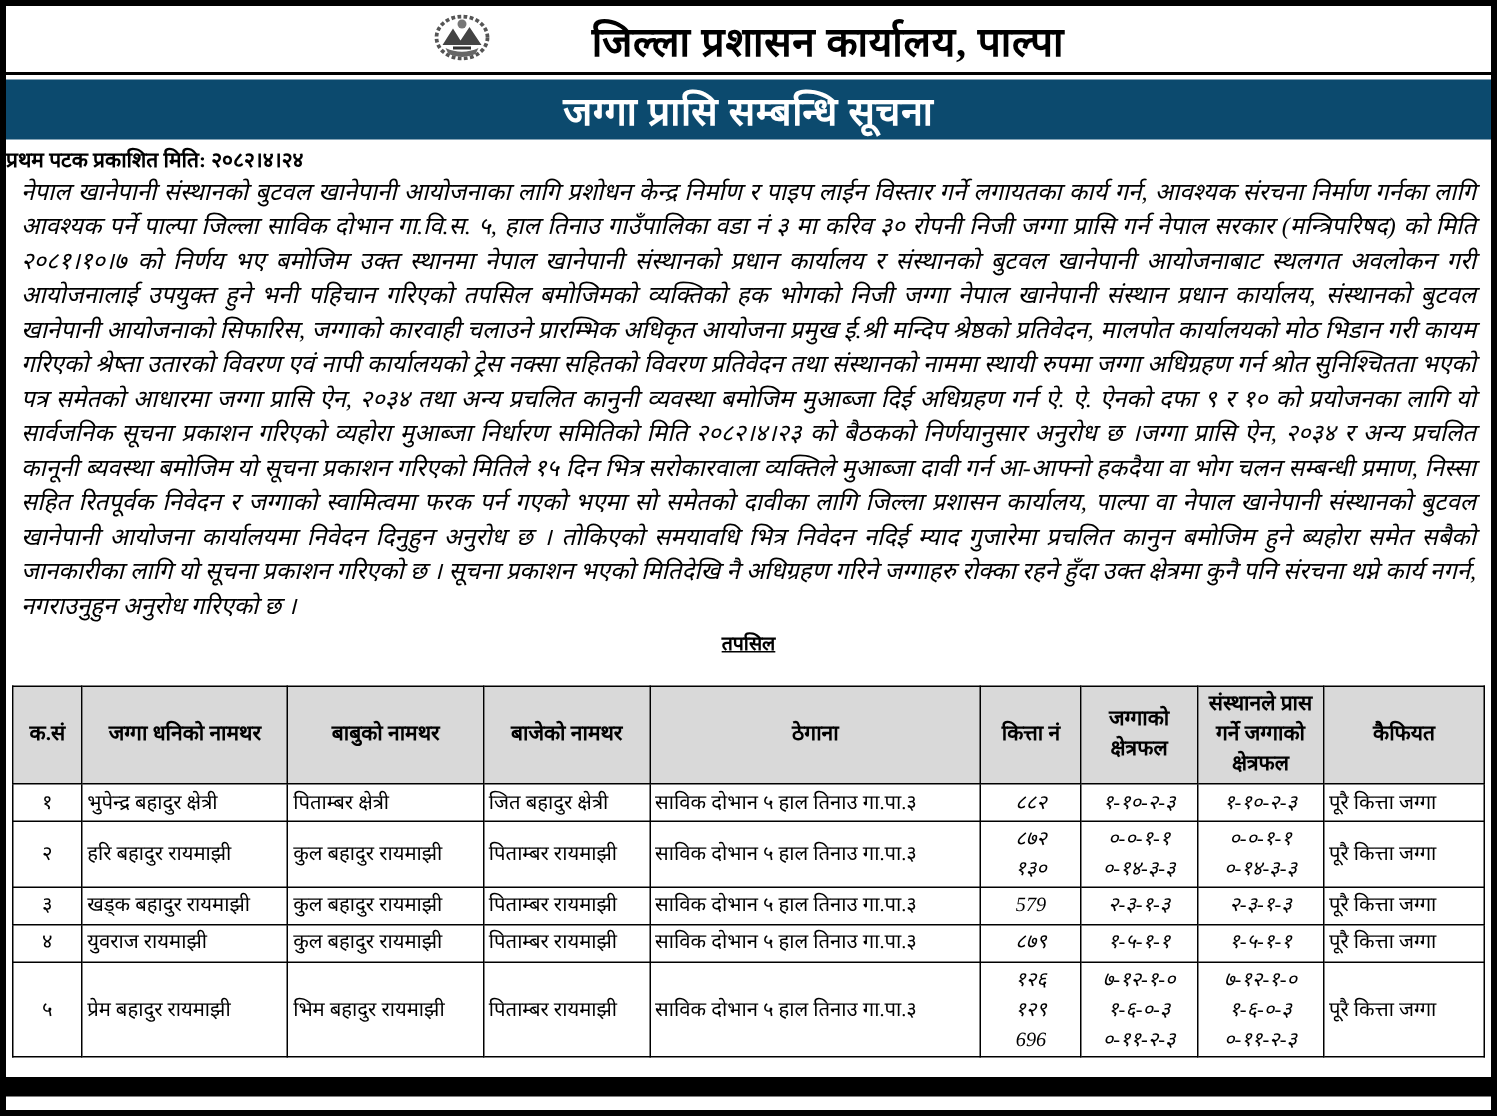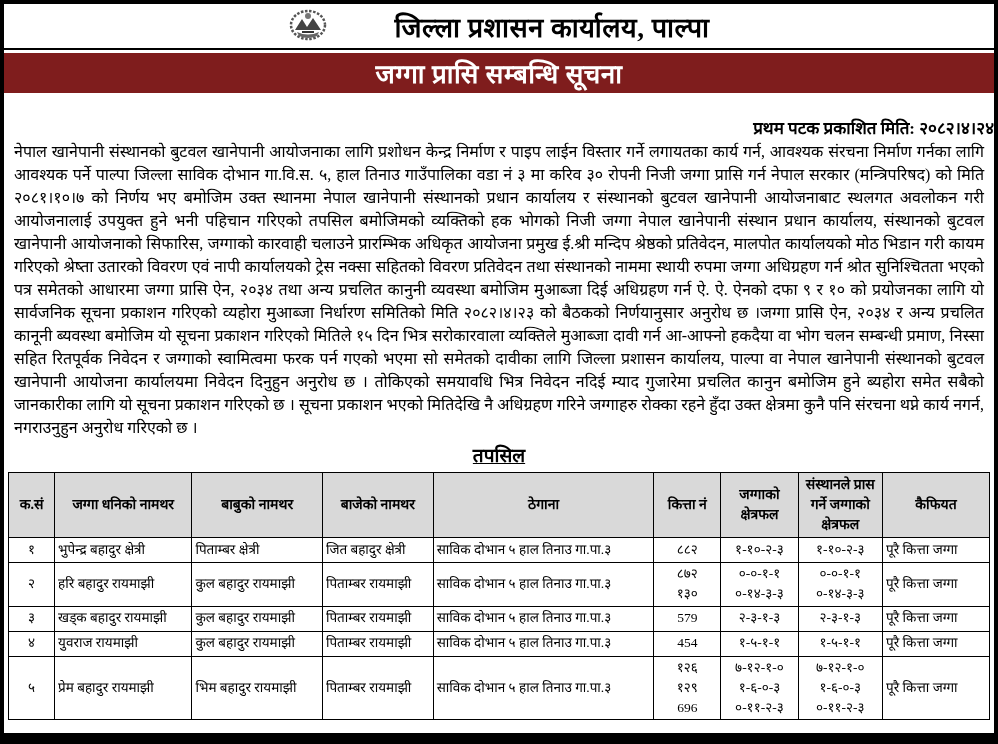--- a/index.html
+++ b/index.html
@@ -15,38 +15,38 @@
   }
   .masthead {
     height:44px;
     display:flex; align-items:center; justify-content:center; gap:66px;
     border-bottom:2px solid #000;
   }
   .emblem { width:40px; height:40px; display:inline-block; flex:0 0 auto; }
   .office-title { font-size:27px; font-weight:bold; margin:0; letter-spacing:0.5px; }
   .band {
     margin-top:3px;
-    background:#7f1d1d;
+    background:#0c4a6e;
     height:40px;
     display:flex; align-items:center; justify-content:center;
   }
   .band h2 { color:#fff; font-size:26px; font-weight:bold; margin:0; letter-spacing:0.5px; }
   .pubdate {
-    text-align:right; font-weight:bold; font-size:17px;
+    text-align:left; font-weight:bold; font-size:14px;
     padding:3px 0 1px;
-    margin-top:20px;
   }
   .body-text {
     margin:0; padding:0 10px;
     font-size:16px; line-height:23px;
     text-align:justify;
+    font-style:italic;
   }
   .tapsil {
     text-align:center; font-weight:bold; text-decoration:underline;
-    font-size:19px; margin:3px 0 4px;
+    font-size:13px; margin:3px 0 20px;
   }
   table.land {
     border-collapse:collapse; width:982px; margin:0 auto;
     table-layout:fixed;
   }
   table.land th, table.land td {
     border:1px solid #000;
     padding:1px 3px;
     overflow:hidden;
   }
@@ -56,21 +56,21 @@
     height:62px; text-align:center;
     line-height:1.45;
   }
   table.land td {
     font-size:13.5px;
     vertical-align:middle;
     line-height:1.5;
     height:22px;
   }
   td.center { text-align:center; }
-  td.multival { white-space:pre-line; line-height:1.9; }
+  td.multival { white-space:pre-line; line-height:1.9;font-style:italic; }
   .bottom-bar { height:13px; background:#000; margin-top:13px; }
 </style>
 </head>
 <body>
 
 <div class="page">
 
   <div class="masthead">
     <span class="emblem">
       <svg viewBox="0 0 40 40" width="40" height="40" xmlns="http://www.w3.org/2000/svg">
@@ -155,21 +155,21 @@
           <td class="center multival">२-३-१-३</td>
           <td class="center multival">२-३-१-३</td>
           <td>पूरै कित्ता जग्गा</td>
         </tr>
         <tr>
           <td class="center">४</td>
           <td>युवराज रायमाझी</td>
           <td>कुल बहादुर रायमाझी</td>
           <td>पिताम्बर रायमाझी</td>
           <td>साविक दोभान ५ हाल तिनाउ गा.पा.३</td>
-          <td class="center multival">454</td>
+          <td class="center multival">८७९</td>
           <td class="center multival">१-५-१-१</td>
           <td class="center multival">१-५-१-१</td>
           <td>पूरै कित्ता जग्गा</td>
         </tr>
         <tr>
           <td class="center">५</td>
           <td>प्रेम बहादुर रायमाझी</td>
           <td>भिम बहादुर रायमाझी</td>
           <td>पिताम्बर रायमाझी</td>
           <td>साविक दोभान ५ हाल तिनाउ गा.पा.३</td>

